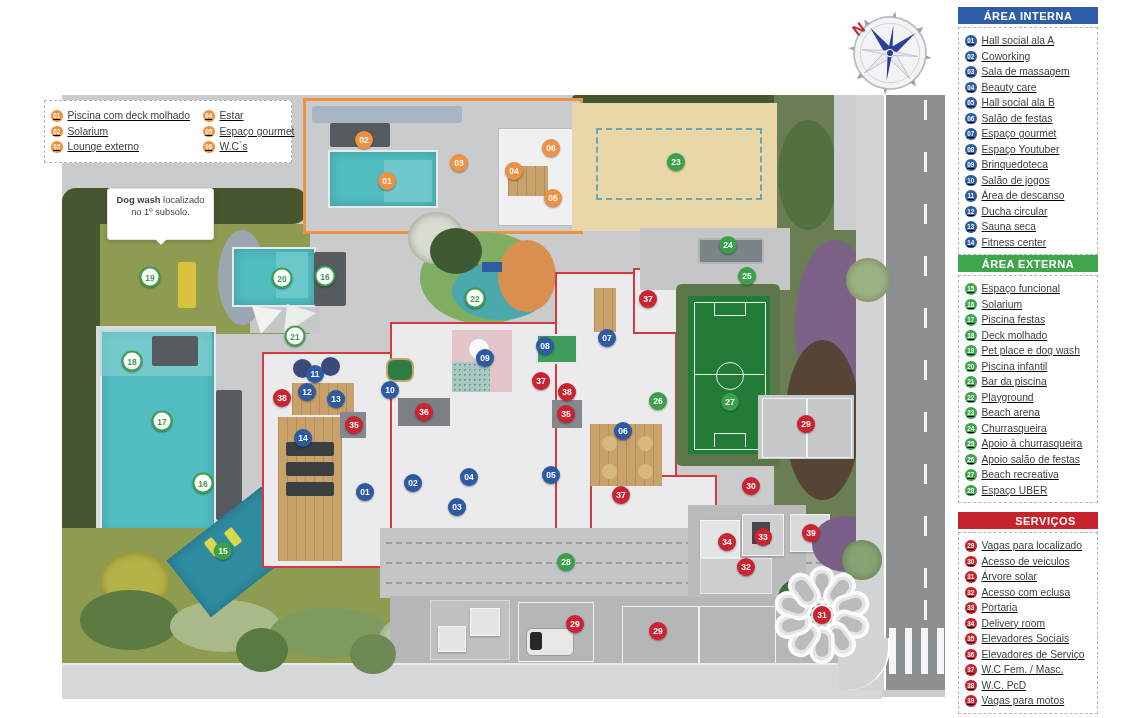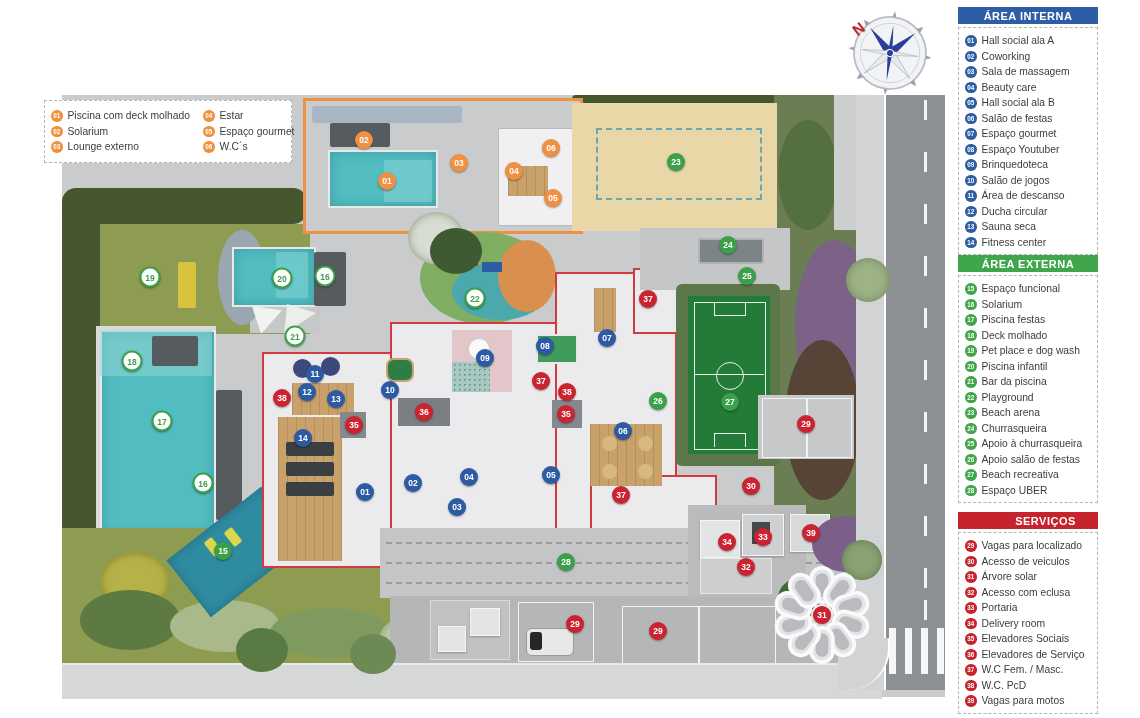--- a/index.html
+++ b/index.html
@@ -38,21 +38,21 @@
   .m-blue{background:#2c5ba3;}
   .m-red{background:#cb2430;}
   .m-green{background:#3ba04a;}
   .m-orange{background:#ef9042;}
   .m-greeno{background:#fff;border:2px solid #3ba04a;color:#3ba04a;width:17px;height:17px;}
 
   
   .legend{position:absolute;left:958px;width:140px;}
   .legend-bar{height:17px;display:flex;align-items:center;justify-content:center;color:#fff;
     font-weight:bold;font-size:11px;letter-spacing:.5px;}
-  .legend-body{border:1px dashed #b5b5b5;background:#fff;padding:5px 6px 4px 6px;margin-top:3px;}
+  .legend-body{border:1px dashed #b5b5b5;background:#fff;padding:5px 6px 4px 6px;margin-top:3px;text-decoration:underline;}
   .legend-row{display:flex;align-items:center;height:15.5px;}
   .badge{flex:0 0 11.5px;width:11.5px;height:11.5px;border-radius:50%;display:flex;align-items:center;
     justify-content:center;color:#fff;font-size:6.3px;font-weight:bold;margin-right:5px;}
   .legend-label{font-size:10.3px;color:#3c3c3c;white-space:nowrap;}
   #legend-interna{top:7px;}   #legend-interna .legend-bar{background:#2e5da6;}  #legend-interna .badge{background:#2e5da6;}
   #legend-externa{top:255px;} #legend-externa .legend-bar{background:#3fa64c;}  #legend-externa .badge{background:#3fa64c;}
   #legend-servicos{top:512px;}#legend-servicos .legend-bar{background:#c7232c;padding-left:35px;} #legend-servicos .badge{background:#c7232c;}
 
   
   #legend-casa{left:44px;top:97px;width:248px;z-index:50;}
@@ -543,20 +543,23 @@
           </div>
 
           <div class="legend-row">
             <span class="badge">06</span>
             <span class="legend-label">W.C´s</span>
           </div>
         </div>
     </div>
   </div>
 
+  <div class="abs" id="dog-note">
+    <b>Dog wash</b><span> localizado no 1º subsolo.</span>
+  </div>
 
   <div class="legend" id="legend-interna">
     <div class="legend-bar">ÁREA  INTERNA</div>
     <div class="legend-body">
 
         <div class="legend-row">
           <span class="badge">01</span>
           <span class="legend-label">Hall social ala A</span>
         </div>
 

